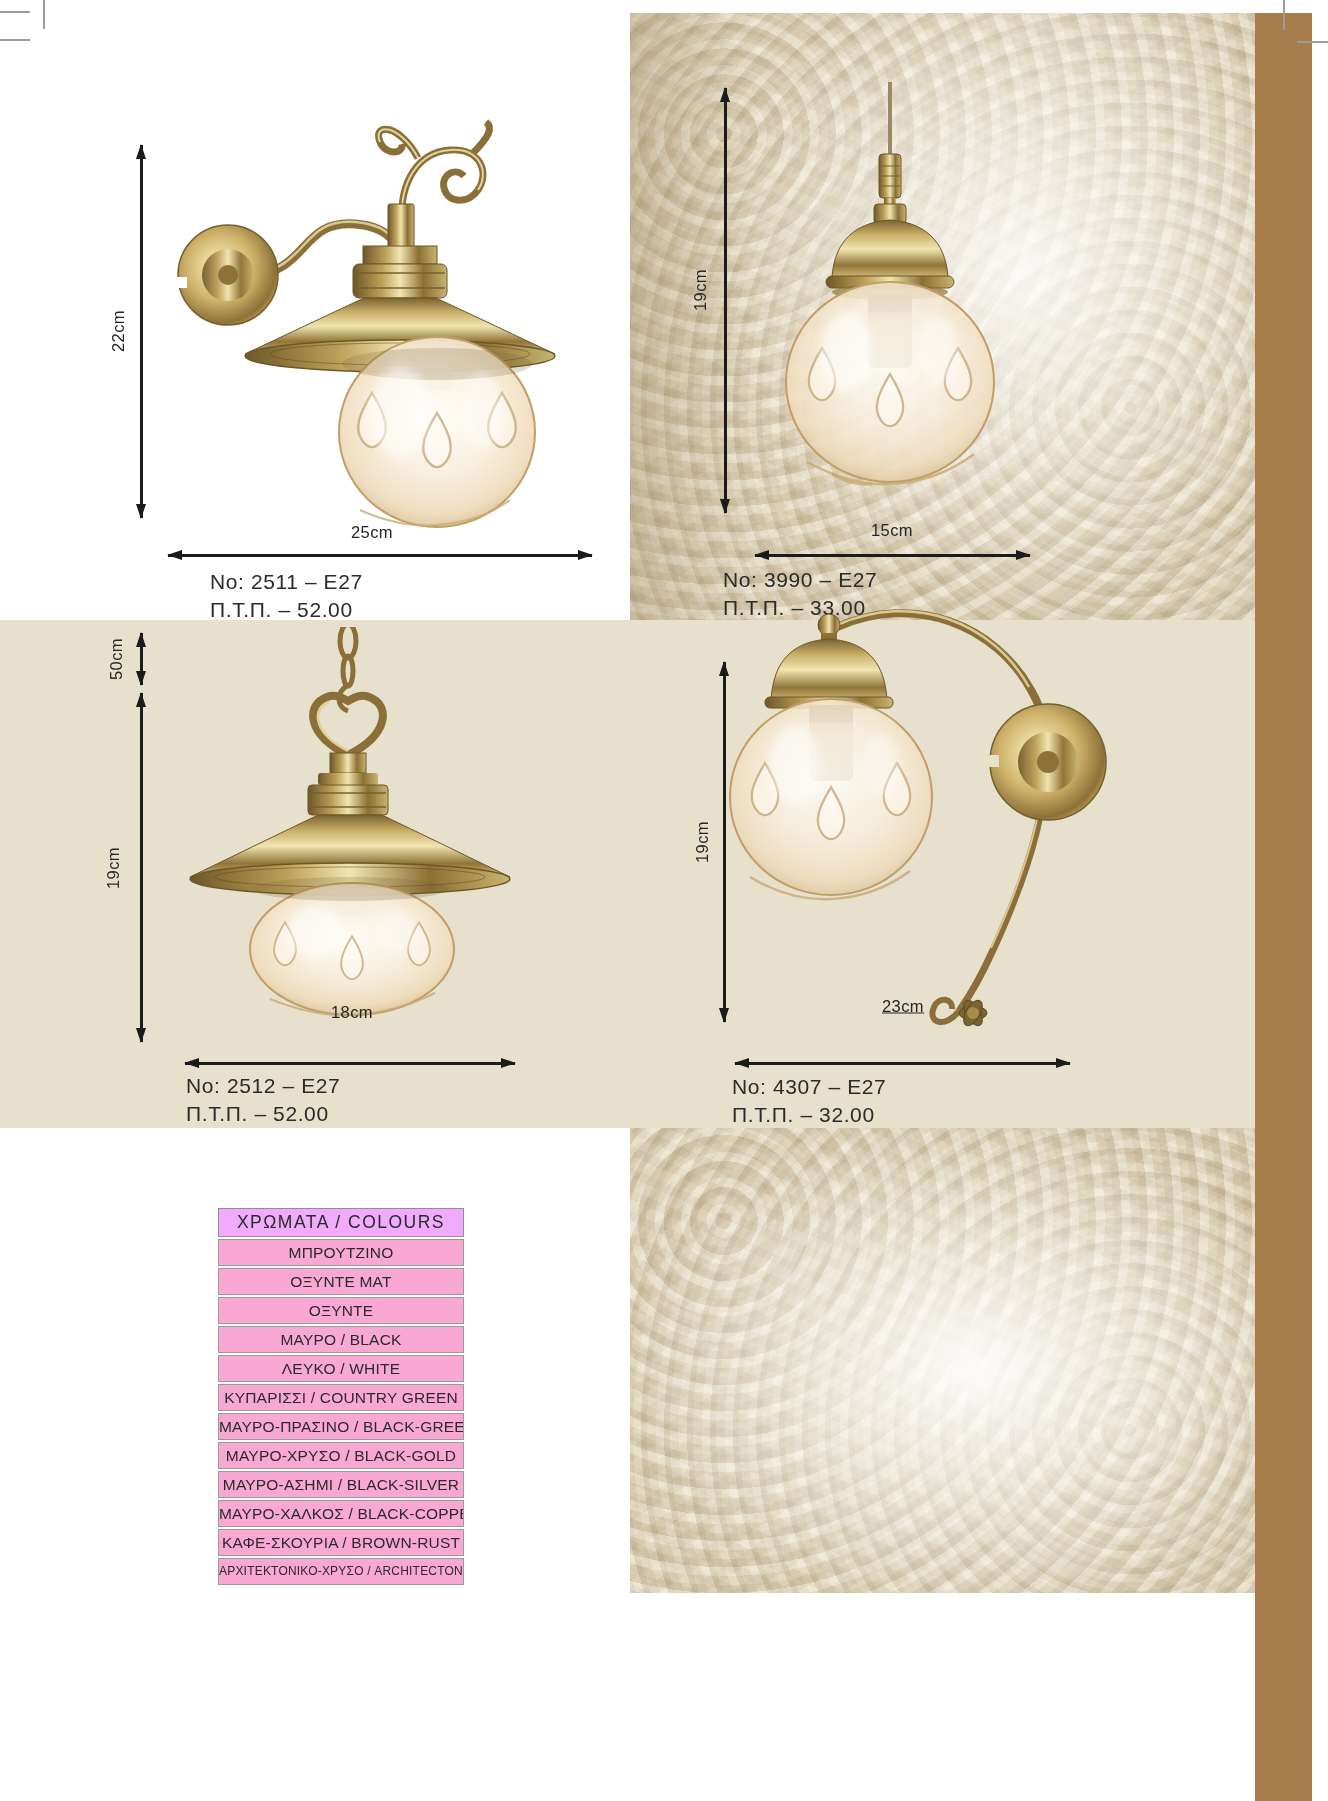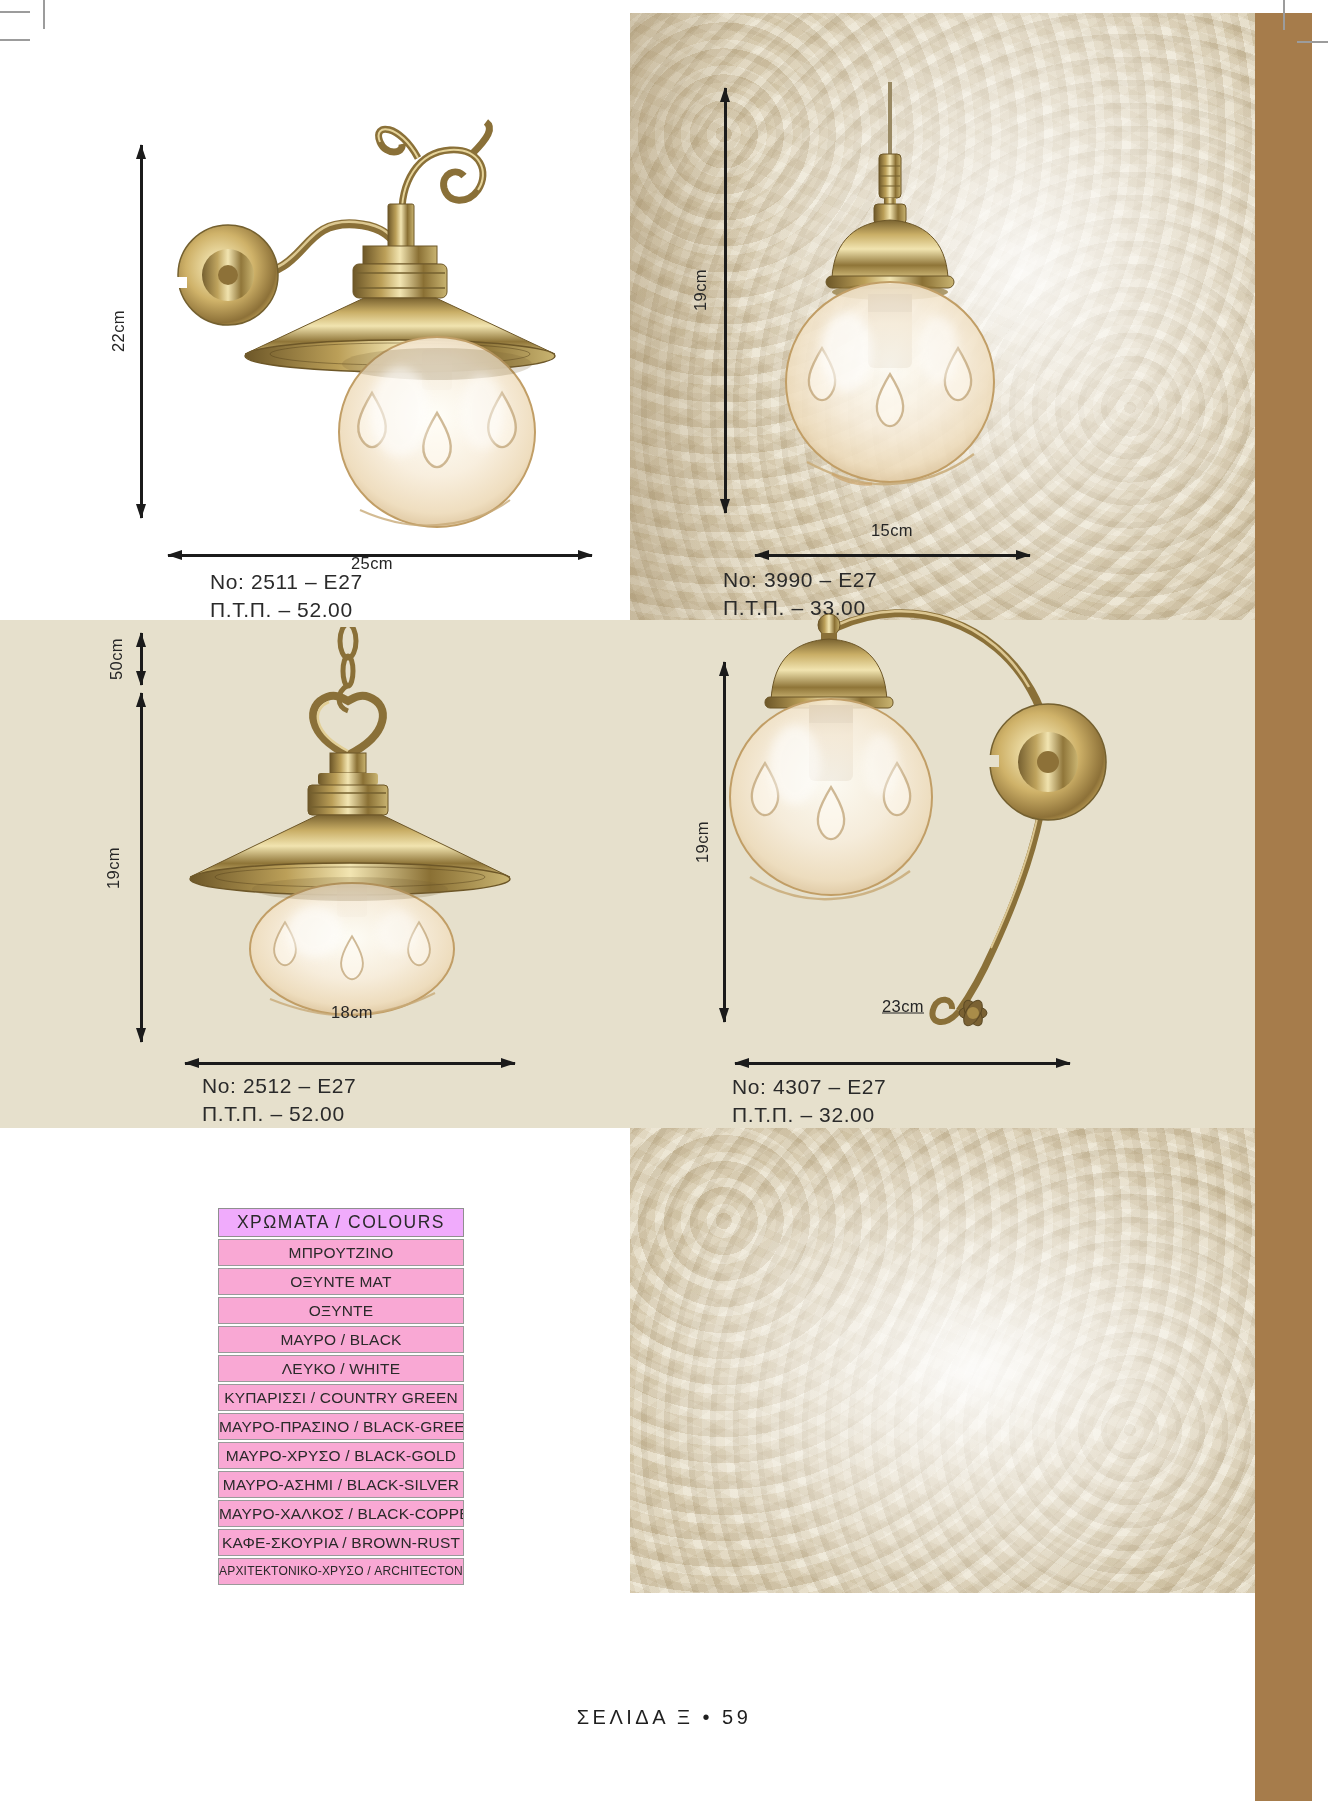--- a/index.html
+++ b/index.html
@@ -48,34 +48,34 @@
   #a-2512-v50{left:140px;top:633px;height:52px;}
   #a-2512-v19{left:140px;top:693px;height:349px;}
   #a-2512-h{left:185px;top:1062px;width:330px;}
   #a-2516-v{left:723px;top:662px;height:360px;}
   #a-2516-h{left:735px;top:1062px;width:335px;}
 
   
   .dim{position:absolute;font-size:16.5px;letter-spacing:.4px;white-space:nowrap;transform:translate(-50%,-50%);}
   .dim.rot{transform:translate(-50%,-50%) rotate(-90deg);}
   #d-2511-h{left:118px;top:331px;}
-  #d-2511-w{left:372px;top:532px;margin-top:31px;}
+  #d-2511-w{left:372px;top:532px;}
   #d-2517-h{left:700px;top:290px;}
   #d-2517-w{left:892px;top:530px;}
   #d-2512-hang{left:116px;top:659px;}
   #d-2512-h{left:113px;top:868px;}
   #d-2512-w{left:352px;top:1012px;}
   #d-2516-h{left:702px;top:842px;}
   #d-2516-w{left:903px;top:1006px;text-decoration:underline;}
 
   
   .pblock{position:absolute;width:340px;text-align:left;font-size:21px;letter-spacing:.6px;line-height:28px;color:#2a2a2a;}
   #p-2511{left:210px;top:568px;}
   #p-2517{left:723px;top:566px;}
-  #p-2512{left:202px;top:1072px;}
+  #p-2512{left:186px;top:1072px;}
   #p-2516{left:732px;top:1073px;}
 
   
   .lamp{position:absolute;}
   #lamp-2511{left:150px;top:112px;}
   #lamp-2517{left:712px;top:82px;}
   #lamp-2512{left:155px;top:627px;}
   #lamp-2516{left:650px;top:555px;}
 
   
@@ -311,15 +311,14 @@
     <div class="crow">ΛΕΥΚΟ / WHITE</div>
     <div class="crow">ΚΥΠΑΡΙΣΣΙ / COUNTRY GREEN</div>
     <div class="crow">ΜΑΥΡΟ-ΠΡΑΣΙΝΟ / BLACK-GREEN</div>
     <div class="crow">ΜΑΥΡΟ-ΧΡΥΣΟ / BLACK-GOLD</div>
     <div class="crow">ΜΑΥΡΟ-ΑΣΗΜΙ / BLACK-SILVER</div>
     <div class="crow">ΜΑΥΡΟ-ΧΑΛΚΟΣ / BLACK-COPPER</div>
     <div class="crow">ΚΑΦΕ-ΣΚΟΥΡΙΑ / BROWN-RUST</div>
     <div class="crow sm">ΑΡΧΙΤΕΚΤΟΝΙΚΟ-ΧΡΥΣΟ / ARCHITECTONIC GOLD</div>
   </div>
 
-  <div class="footer">ΣΕΛΙΔΑ Ξ • 59</div>
 
 </div>
 
 </body></html>

